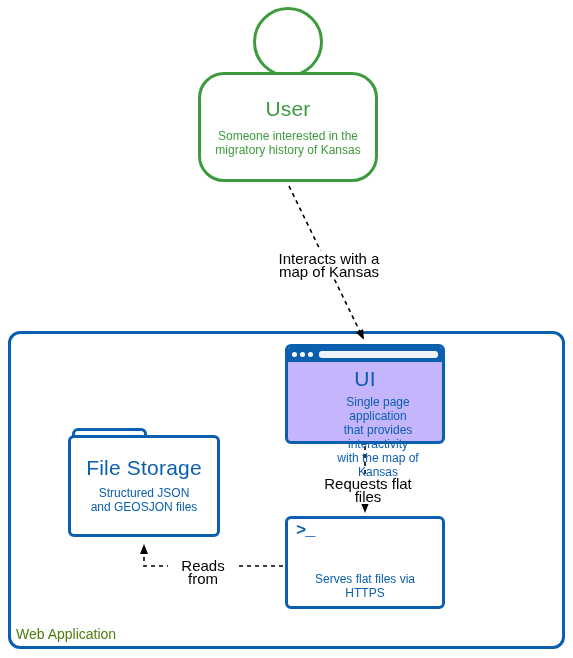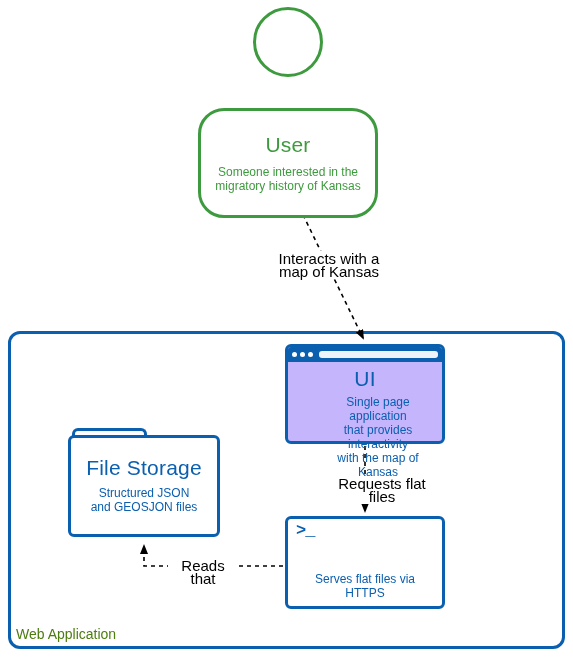--- a/index.html
+++ b/index.html
@@ -58,21 +58,20 @@
     background: #ffffff;
     z-index: 3;
   }
   #user-body {
     left: 198px; top: 72px;
     width: 180px; height: 110px;
     border: 3px solid #3E9A3E;
     border-radius: 26px;
     background: #ffffff;
     z-index: 4;
-    margin-top: 36px;
   }
   #user-title { top: 22px; }
   #user-desc  { top: 54px; }
 
   
   #web-app-boundary {
     left: 8px; top: 331px;
     width: 557px; height: 318px;
     border: 3px solid #0B5FAF;
     border-radius: 12px;
@@ -176,21 +175,21 @@
     font-size: 15px;
     line-height: 13px;
     color: #000000;
     text-align: center;
     background: #ffffff;
     white-space: pre-line;
     z-index: 6;
     padding: 1px 2px;
   }
   #label-interacts { left: 272px; top: 251px; width: 110px; }
-  #label-requests  { left: 327px; top: 476px; width: 106px; }
+  #label-requests  { left: 313px; top: 476px; width: 106px; }
   #label-reads     { left: 168px; top: 558px; width: 66px; }
 
   #edges { position: absolute; left:0; top:0; z-index: 2; }
 </style>
 </head>
 <body>
 
 <div id="canvas">
 
   <svg id="edges" width="573" height="658">
@@ -239,15 +238,15 @@
 
   <div class="node" id="backend-node">
     <div id="backend-glyph">&gt;_</div>
     <div class="node-text desc sys-text" id="backend-desc" style="white-space: pre-line;">Serves flat files via
 HTTPS</div>
   </div>
 
   <div class="edge-label" id="label-interacts">Interacts with a
 map of Kansas</div>
   <div class="edge-label" id="label-requests">Requests flat files</div>
-  <div class="edge-label" id="label-reads">Reads that</div>
+  <div class="edge-label" id="label-reads">Reads from</div>
 
 </div>
 
 </body></html>

